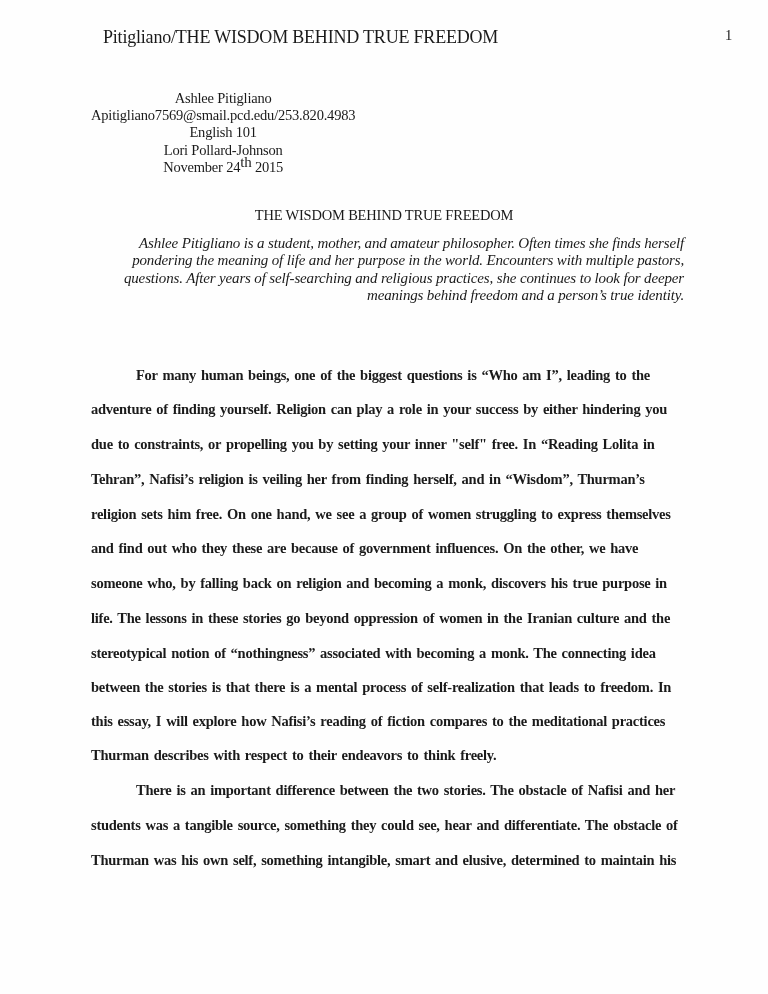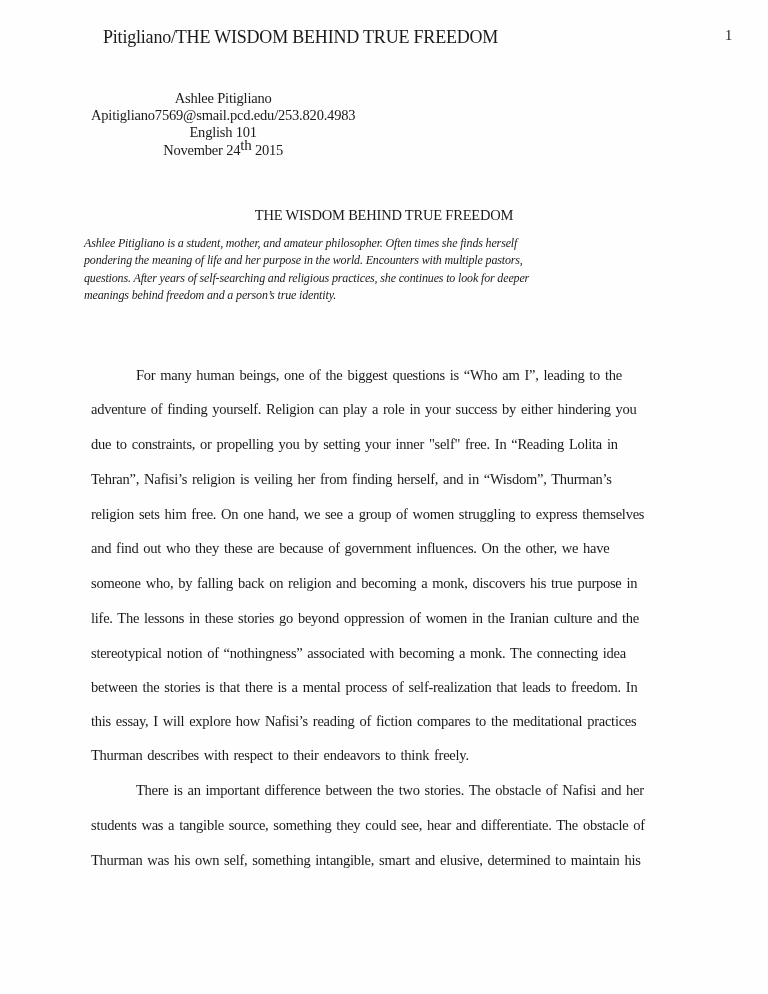--- a/index.html
+++ b/index.html
@@ -58,49 +58,51 @@
     top: 207px;
     text-align: center;
     font-size: 14.5px;
     letter-spacing: -0.2px;
   }
   .abstract {
     position: absolute;
     left: 84px;
     width: 600px;
     top: 235px;
-    text-align: left;
+    text-align: right;
     font-style: italic;
-    font-size: 12px;
+    font-size: 15px;
     line-height: 17.4px;
     letter-spacing: -0.15px;
   }
   .abstract div { white-space: nowrap; }
   .body-line {
     position: absolute;
     left: 91px;
     font-size: 14.5px;
     white-space: nowrap;
     letter-spacing: -0.25px;
     word-spacing: 1.5px;
+    font-weight: bold;
   }
   .body-line.indent { left: 136px; }
 </style>
 </head>
 <body>
 
 <div class="page">
 
   <div class="running-head">Pitigliano/THE WISDOM BEHIND TRUE FREEDOM</div>
   <div class="page-number">1</div>
 
   <div class="heading-block">
     <div>Ashlee  Pitigliano</div>
     <div>Apitigliano7569@smail.pcd.edu/253.820.4983</div>
     <div>English  101</div>
+    <div>Lori  Pollard-Johnson</div>
     <div><span>November  24</span><sup>th</sup><span> 2015</span></div>
   </div>
 
   <div class="title">THE WISDOM BEHIND TRUE FREEDOM</div>
 
   <div class="abstract">
     <div>Ashlee Pitigliano is a student, mother, and amateur philosopher. Often times she finds herself</div>
     <div>pondering the meaning of life and her purpose in the world. Encounters with multiple pastors,</div>
     <div>questions. After years of self-searching and religious practices, she continues to look for deeper</div>
     <div>meanings behind freedom and a person’s true identity.</div>

